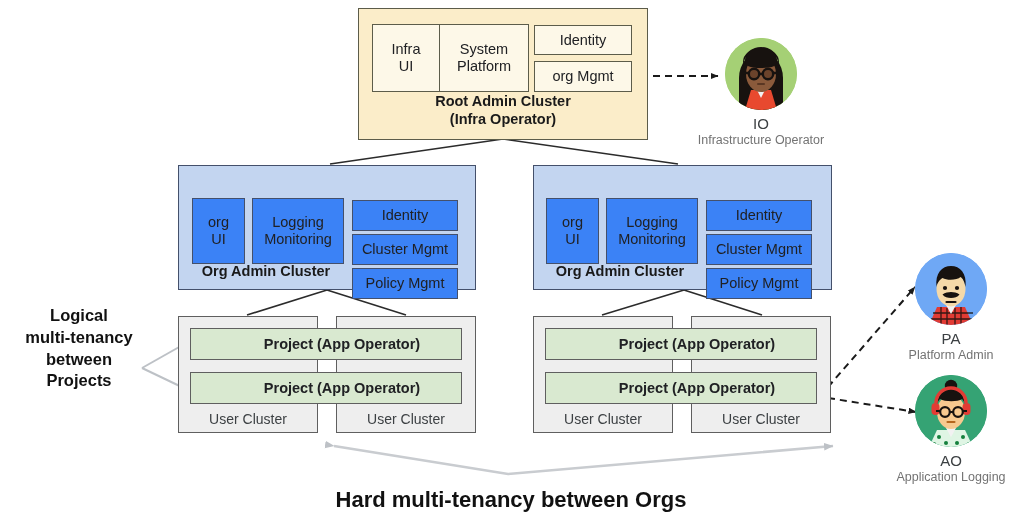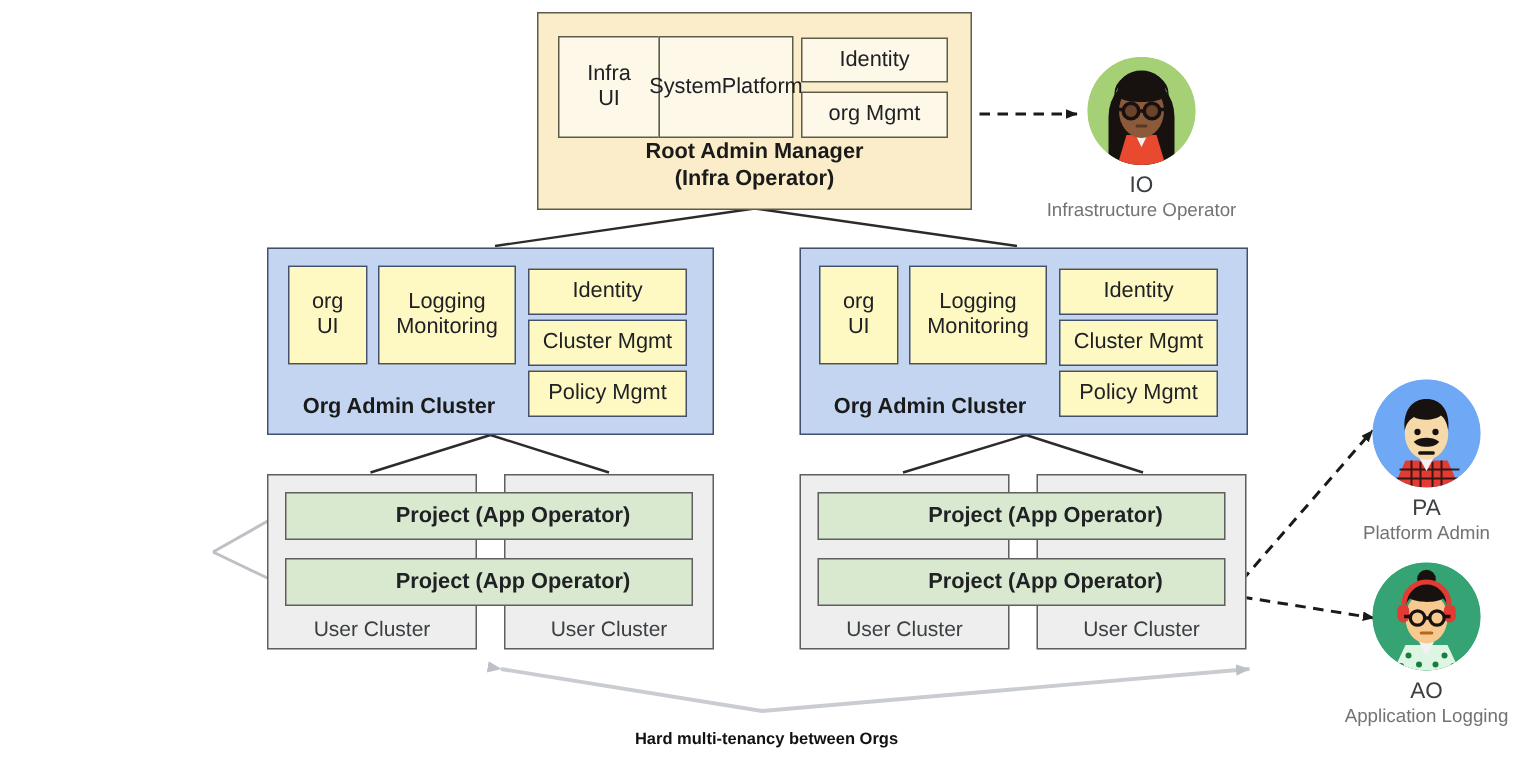--- a/index.html
+++ b/index.html
@@ -7,35 +7,35 @@
        font-family:"Liberation Sans","DejaVu Sans",sans-serif;color:#202124;}
   #stage{position:absolute;inset:0;}
   .svglayer{position:absolute;left:0;top:0;width:1022px;height:513px;pointer-events:none;}
 
   
   .box{position:absolute;box-sizing:border-box;display:flex;align-items:center;
        justify-content:center;text-align:center;line-height:1.15;}
   .root-outer{background:#fbedc9;border:1.6px solid #5c5c4a;}
   .root-inner{background:#fdf8e8;border:1.6px solid #5c5c4a;}
   .org-outer{background:#c3d5f0;border:1.6px solid #44506b;}
-  .org-inner{background:#fef9c3;border:1.6px solid #44506b;}
+  .org-inner{background:#3b82f6;border:1.6px solid #44506b;margin-top:21px;}
   .uc-outer{background:#eeeeee;border:1.6px solid #5f5f5f;}
   .proj{background:#d9e9d0;border:1.6px solid #5f5f5f;}
 
   .lbl{font-size:14.5px;}
   .bold{font-weight:bold;padding-left:32px;}
 
   .clustertitle{position:absolute;font-weight:bold;font-size:14.5px;text-align:center;
                 line-height:1.22;color:#1a1a1a;}
   .uc-label{font-size:14px;color:#3c4043;}
 
   
   .side-note{position:absolute;font-weight:bold;font-size:16.5px;line-height:1.32;
              text-align:center;color:#111111;}
-  .bottom-note{position:absolute;font-weight:bold;font-size:11px;text-align:center;
+  .bottom-note{position:absolute;font-weight:bold;font-size:22px;text-align:center;
                width:100%;color:#111111;}
 
   
   .persona{position:absolute;width:132px;text-align:center;}
   .avatar{width:72px;height:72px;border-radius:50%;margin:0 auto;position:relative;
           overflow:hidden;}
   .p-initials{font-size:15px;color:#3c4043;margin-top:5px;}
   .p-role{font-size:12.5px;color:#737373;margin-top:1px;white-space:nowrap;}
 </style>
 </head>
@@ -90,35 +90,35 @@
     </g>
   </svg>
 
   <div class="box root-outer" style="left:358px;top:8px;width:290px;height:132px;"></div>
 
   <div class="box root-inner lbl" style="left:372px;top:24px;width:68px;height:68px;flex-direction:column;text-align:right;">
     <span>Infra</span>
     <span>UI</span>
   </div>
 
-  <div class="box root-inner lbl" style="left:439px;top:24px;width:90px;height:68px;">
+  <div class="box root-inner lbl" style="left:439px;top:24px;width:90px;height:68px;flex-direction:column;">
     <span>System</span>
     <span>Platform</span>
   </div>
 
   <div class="box root-inner lbl" style="left:534px;top:25px;width:98px;height:30px;">
     <span>Identity</span>
   </div>
 
   <div class="box root-inner lbl" style="left:534px;top:61px;width:98px;height:31px;">
     <span>org Mgmt</span>
   </div>
 
   <div class="clustertitle" style="left:358px;top:93px;width:290px;">
-    <div>Root Admin Manager</div>
+    <div>Root Admin Cluster</div>
     <div>(Infra Operator)</div>
   </div>
 
   <div class="box org-outer" style="left:178px;top:165px;width:298px;height:125px;"></div>
 
   <div class="box org-inner lbl" style="left:192px;top:177px;width:53px;height:66px;flex-direction:column;">
     <span>org</span>
     <span>UI</span>
   </div>
 
@@ -186,20 +186,26 @@
   <div class="uc-label" style="position:absolute;left:533px;top:411px;width:140px;text-align:center;">User Cluster</div>
   <div class="uc-label" style="position:absolute;left:691px;top:411px;width:140px;text-align:center;">User Cluster</div>
 
   <div class="box proj bold lbl" style="left:545px;top:328px;width:272px;height:32px;">
     <span>Project (App Operator)</span>
   </div>
   <div class="box proj bold lbl" style="left:545px;top:372px;width:272px;height:32px;">
     <span>Project  (App Operator)</span>
   </div>
 
+  <div class="side-note" style="left:14px;top:305px;width:130px;">
+    <div>Logical</div>
+    <div>multi-tenancy</div>
+    <div>between</div>
+    <div>Projects</div>
+  </div>
 
   <div class="bottom-note" style="left:0;top:487px;">Hard multi-tenancy between Orgs</div>
 
   <div class="persona" style="left:695px;top:38px;">
     <div class="avatar" style="background:#a5d075;">
       <svg viewBox="0 0 72 72" width="72" height="72">
         <circle cx="36" cy="36" r="36" fill="#a5d075"></circle>
         <path d="M14 40a22 26 0 0 1 44 0v32H14z" fill="#17120f"></path>
         <path d="M26 52h20l6 20H20z" fill="#e8492f"></path>
         <path d="M31 50h10l-5 10z" fill="#f2f2f2"></path>

